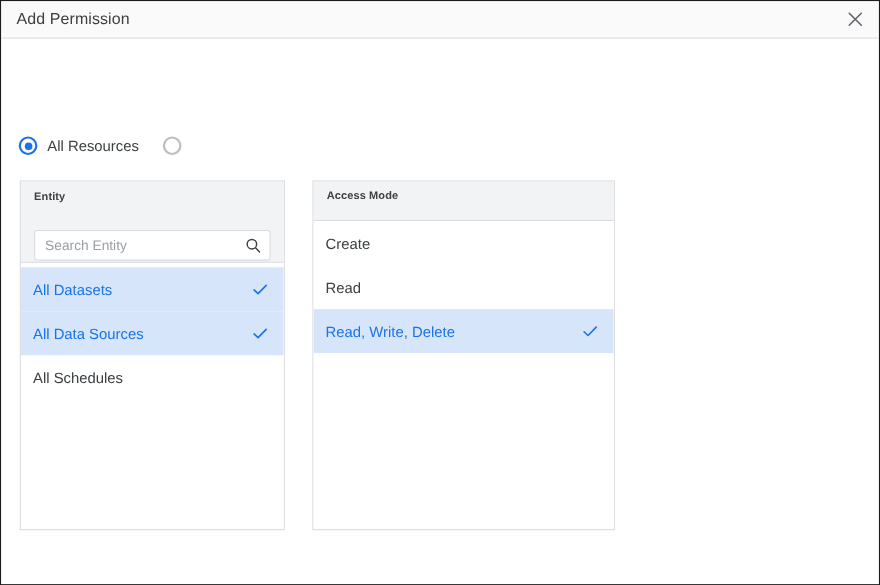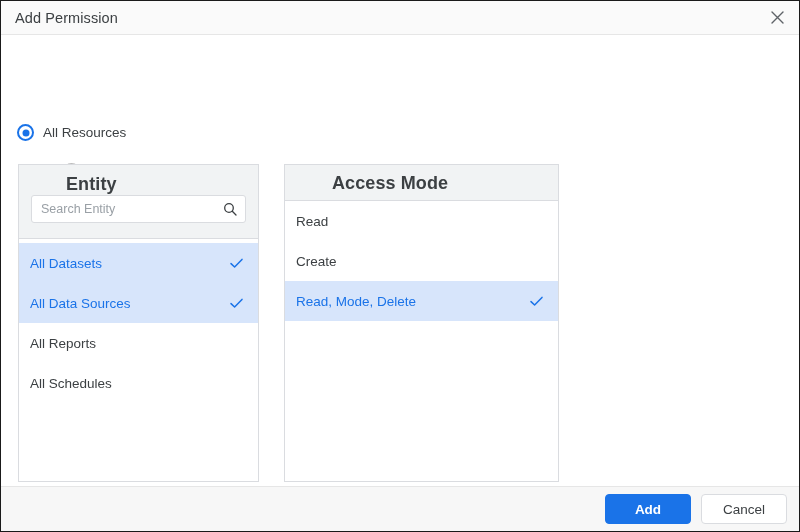--- a/index.html
+++ b/index.html
@@ -59,21 +59,20 @@
     font-size: 13.5px;
     color: #3c4043;
   }
   
   .radio-row {
     position: absolute;
     left: 16px; top: 89px;
     display: flex;
     align-items: center;
     gap: 22px;
-    flex-direction: column;
   }
   .radio-opt {
     display: flex;
     align-items: center;
     gap: 9px;
     cursor: pointer;
     font-size: 13.5px;
   }
   .radio-mark {
     width: 17px; height: 17px;
@@ -111,28 +110,27 @@
   #access-panel { left: 283px; width: 275px; }
 
   .panel-head {
     background: #f1f3f4;
     border-bottom: 1px solid #dadce0;
     padding: 9px 12px 0 12px;
   }
   #entity-panel .panel-head { height: 74px; }
   #access-panel .panel-head { height: 36px; padding-top: 8px; }
   .panel-title {
-    font-size: 18px;
+    font-size: 10px;
     font-weight: bold;
     color: #3c4043;
     letter-spacing: .1px;
-    margin-left: 35px;
   }
   .search-wrap {
-    margin-top: 0;
+    margin-top: 24px;
     position: relative;
     height: 28px;
     background: #ffffff;
     border: 1px solid #dadce0;
     border-radius: 3px;
     display: flex;
     align-items: center;
   }
   .search-input {
     flex: 1;
@@ -263,48 +261,41 @@
                 <path d="M2 7.6 L5.6 11 L13 3.4" stroke="#1a73e8" stroke-width="1.5" fill="none" stroke-linecap="round" stroke-linejoin="round"></path>
               </svg></span>
           </div>
           <div class="list-row selected">
             <span>All Data Sources</span>
             <span class="check-icon"><svg width="15" height="15" viewBox="0 0 15 15" aria-hidden="true">
                 <path d="M2 7.6 L5.6 11 L13 3.4" stroke="#1a73e8" stroke-width="1.5" fill="none" stroke-linecap="round" stroke-linejoin="round"></path>
               </svg></span>
           </div>
           <div class="list-row">
-            <span>All Reports</span>
-          </div>
-          <div class="list-row">
             <span>All Schedules</span>
           </div>
         </div>
     </div>
 
     <div class="panel" id="access-panel">
       <div class="panel-head">
         <div class="panel-title">Access Mode</div>
       </div>
       <div class="panel-list" id="access-list">
           <div class="list-row">
+            <span>Create</span>
+          </div>
+          <div class="list-row">
             <span>Read</span>
           </div>
-          <div class="list-row">
-            <span>Create</span>
-          </div>
           <div class="list-row selected">
-            <span>Read, Mode, Delete</span>
+            <span>Read, Write, Delete</span>
             <span class="check-icon"><svg width="15" height="15" viewBox="0 0 15 15" aria-hidden="true">
                 <path d="M2 7.6 L5.6 11 L13 3.4" stroke="#1a73e8" stroke-width="1.5" fill="none" stroke-linecap="round" stroke-linejoin="round"></path>
               </svg></span>
           </div>
         </div>
     </div>
 
   </div>
 
-  <div class="footer">
-    <div class="btn btn-primary">Add</div>
-    <div class="btn btn-secondary">Cancel</div>
-  </div>
 
 </div>
 
 </body></html>

